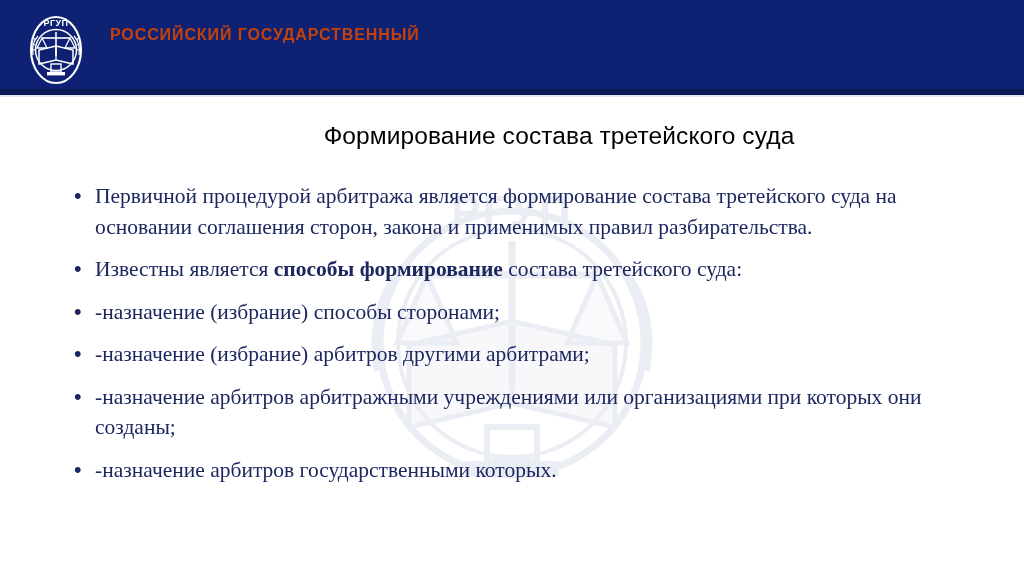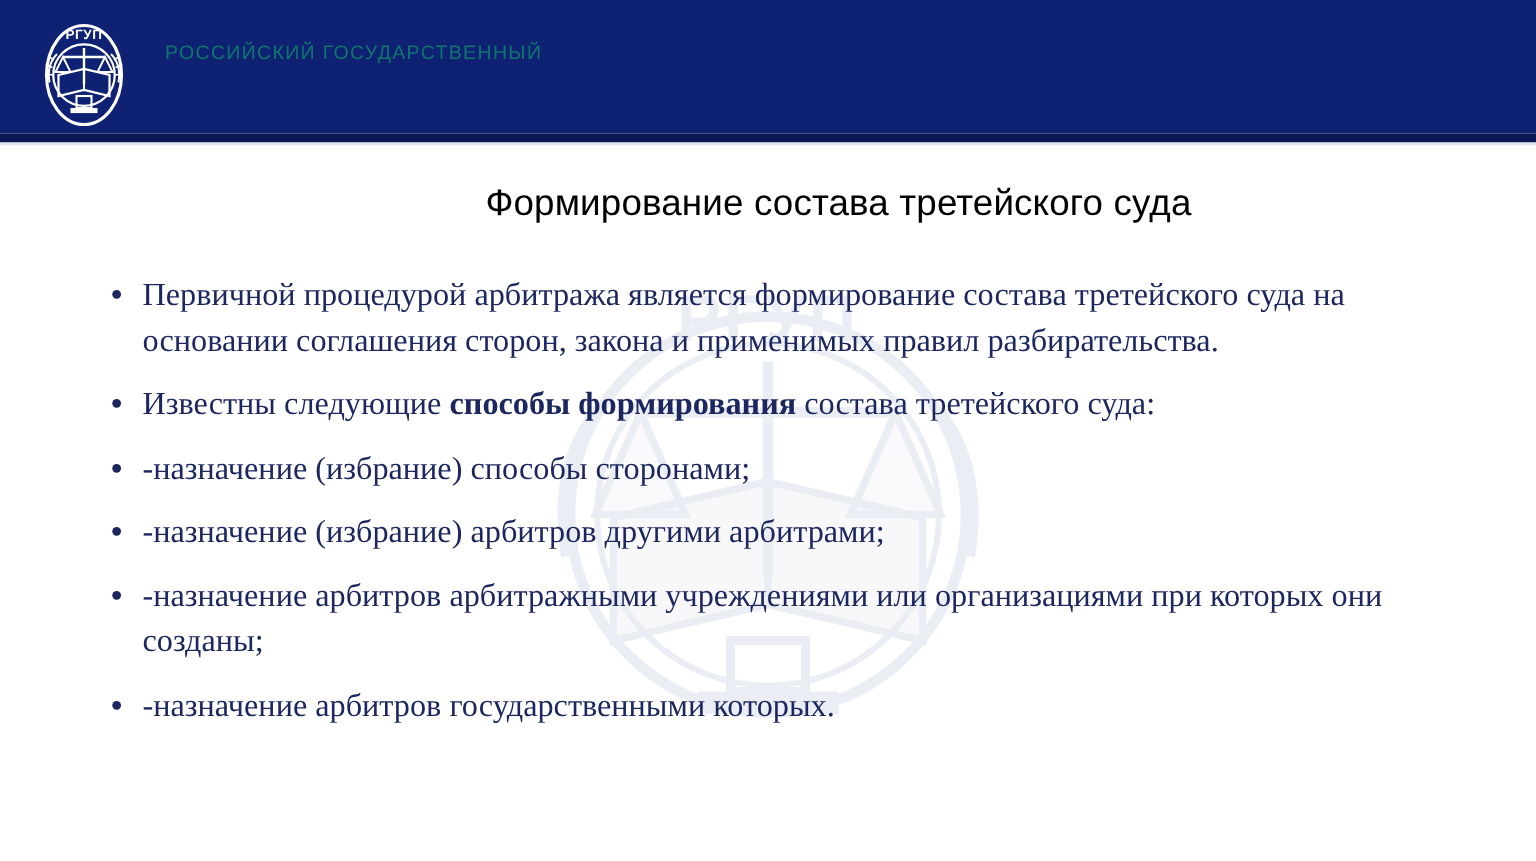--- a/index.html
+++ b/index.html
@@ -53,23 +53,23 @@
   #logo-emblem svg { display: block; }
 
   
   #header-text {
     position: absolute;
     left: 110px;
     top: 22px;
     width: 700px;
   }
   .header-line {
-    color: #0f766e;
-    font-size: 13px;
-    font-weight: normal;
+    color: #c2410c;
+    font-size: 16px;
+    font-weight: bold;
     letter-spacing: 0.9px;
     line-height: 26px;
     white-space: nowrap;
   }
 
   
   #slide-body {
     position: absolute;
     left: 0;
     top: 97px;
@@ -193,21 +193,21 @@
 
   <div id="bullet-list">
 
     <div class="bullet-item">
       <span class="bullet-dot">•</span>
       <span class="bullet-text"><span>Первичной процедурой арбитража является формирование состава третейского суда на основании соглашения сторон, закона и применимых правил разбирательства.</span></span>
     </div>
 
     <div class="bullet-item">
       <span class="bullet-dot">•</span>
-      <span class="bullet-text"><span>Известны следующие </span><b>способы формирования</b><span> состава третейского суда:</span></span>
+      <span class="bullet-text"><span>Известны является </span><b>способы формирование</b><span> состава третейского суда:</span></span>
     </div>
 
     <div class="bullet-item">
       <span class="bullet-dot">•</span>
       <span class="bullet-text"><span>-назначение (избрание) способы сторонами;</span></span>
     </div>
 
     <div class="bullet-item">
       <span class="bullet-dot">•</span>
       <span class="bullet-text"><span>-назначение (избрание) арбитров другими арбитрами;</span></span>

